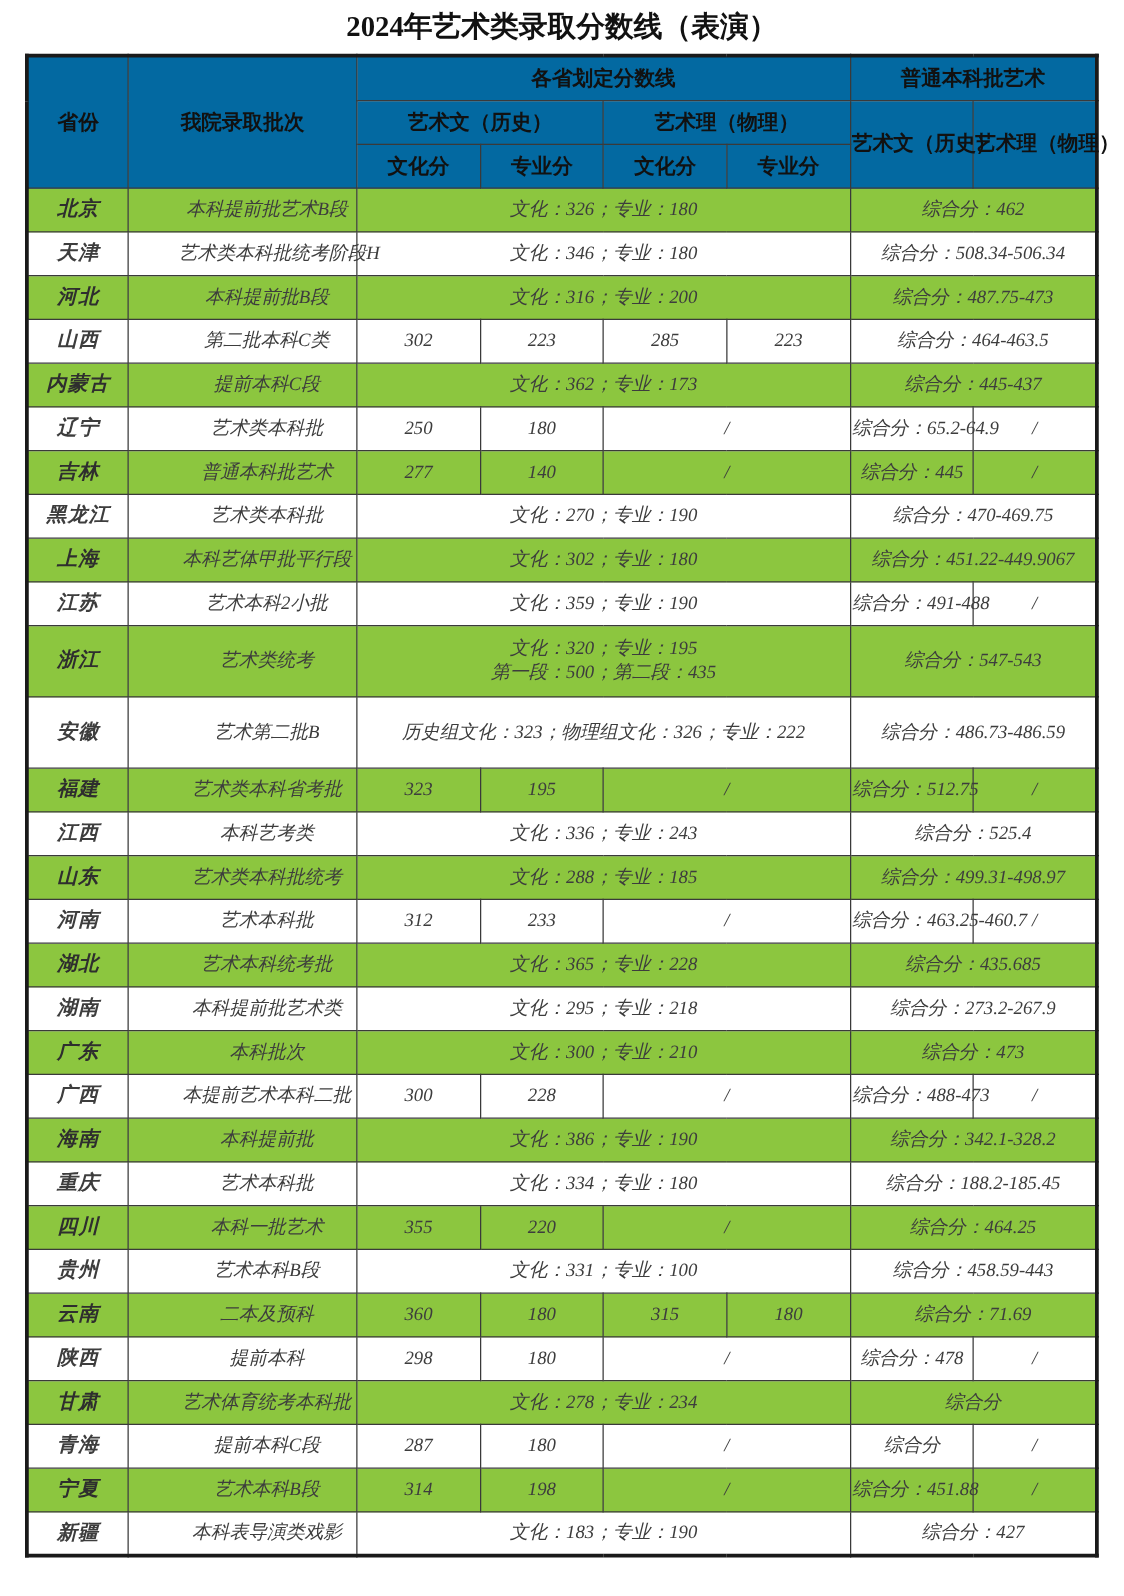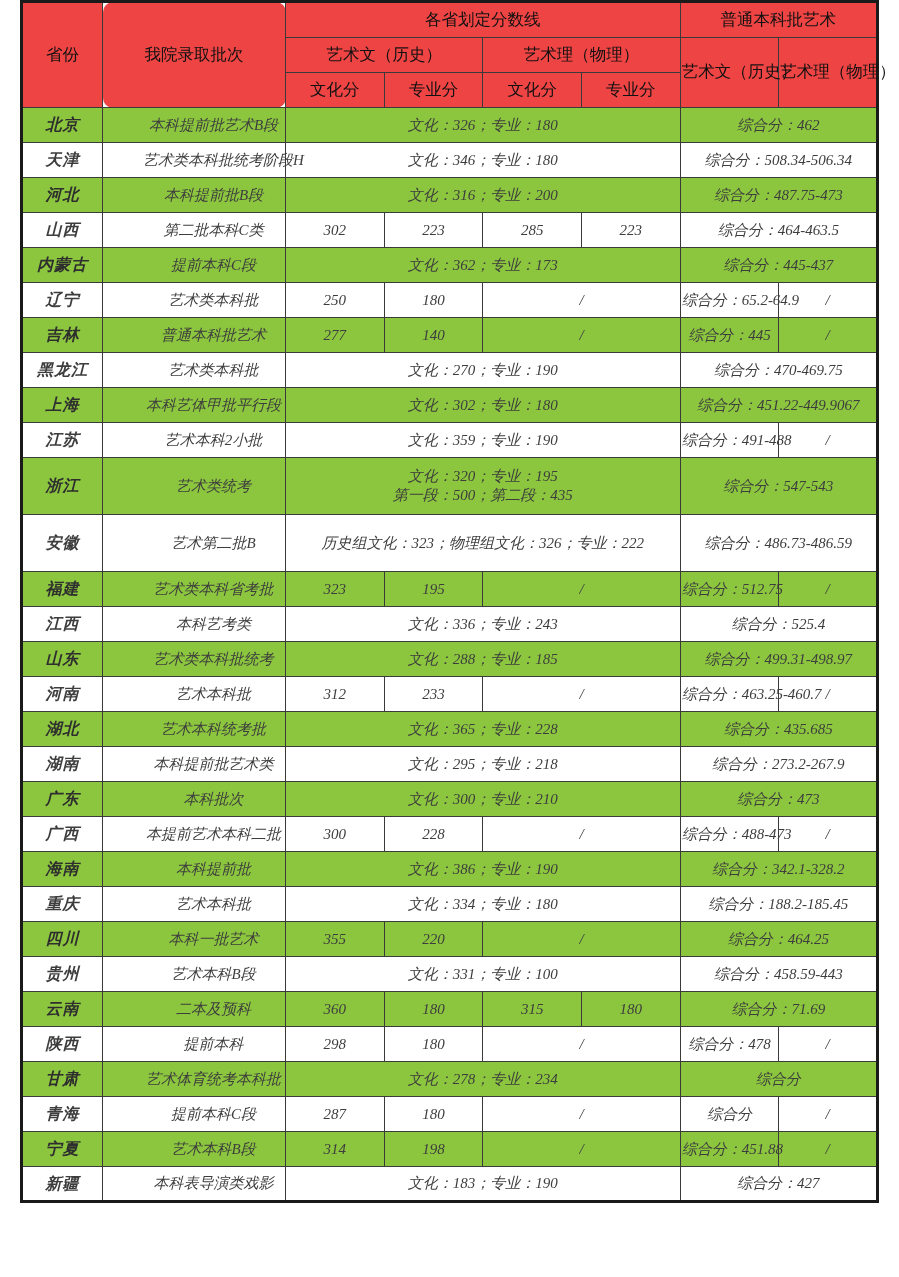--- a/index.html
+++ b/index.html
@@ -37,46 +37,48 @@
     vertical-align:middle;
     font-weight:normal;
     font-size:15px;
     line-height:1.22;
     padding:3px 1px;
     color:#2b2b2b;
     overflow:visible;
     white-space:nowrap;
   }
   table.scores thead td{
-    background:#ef4444;
+    background:#0369a1;
     color:#111;
     font-size:16.5px;
     height:28px;
+    font-weight:bold;
   }
   thead .h-prov{width:77px;}
-  thead .h-batch{width:180px;border-radius:10px;}
+  thead .h-batch{width:180px;}
   thead .h-n{width:76px;}
   thead .h-our-w{width:166px;}
   thead .h-our-l{width:133px;}
 
   tbody tr{height:35px;font-style:italic;}
   tbody tr.green td{background:#8CC63F;color:#3d3d3d;}
   tbody tr.white td{background:#ffffff;color:#3d3d3d;}
   tbody td.prov{font-weight:bold;font-size:16px;color:#1c1c1c;letter-spacing:1px;}
   tbody tr.green td.prov{color:#2e2e2e;}
   tbody td.batch{font-size:15px;padding-left:40px;}
   tbody td.num{font-size:15px;}
   tbody td.two-line{white-space:normal;line-height:1.3;font-size:15px;}
   tbody tr.tall{height:57px;}
 </style>
 </head>
 <body>
 
 <div class="page">
 
+  <div class="title">2024年艺术类录取分数线（表演）</div>
 
   <div class="tbl-wrap">
     <table class="scores">
       <thead>
         <tr>
           <td class="h-prov" rowspan="3">省份</td>
           <td class="h-batch" rowspan="3">我院录取批次</td>
           <td colspan="4">各省划定分数线</td>
           <td colspan="2">普通本科批艺术</td>
         </tr>

